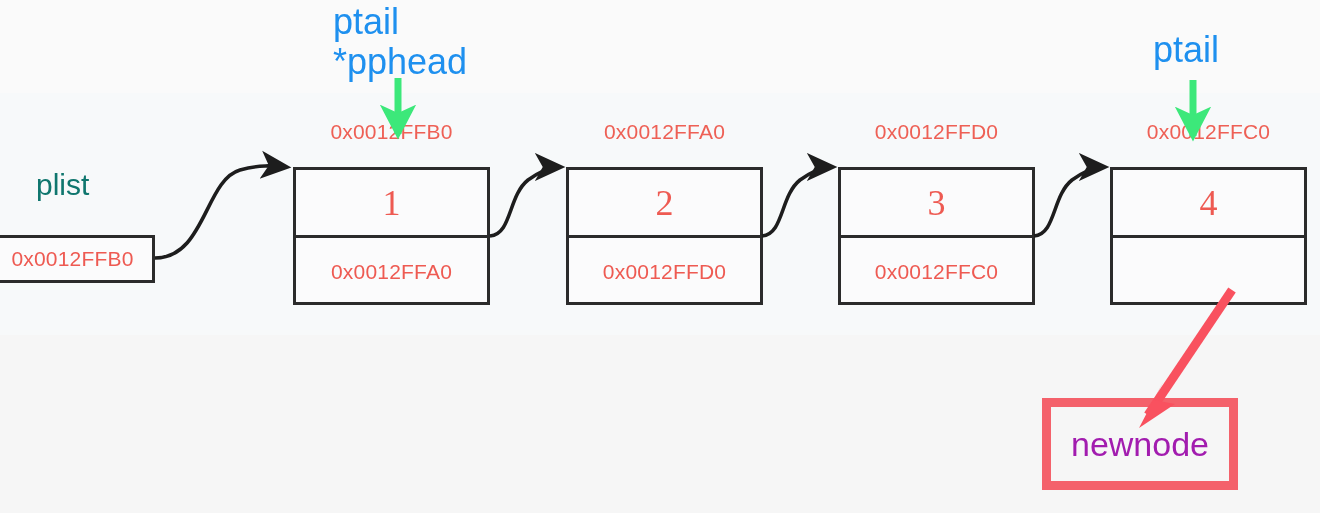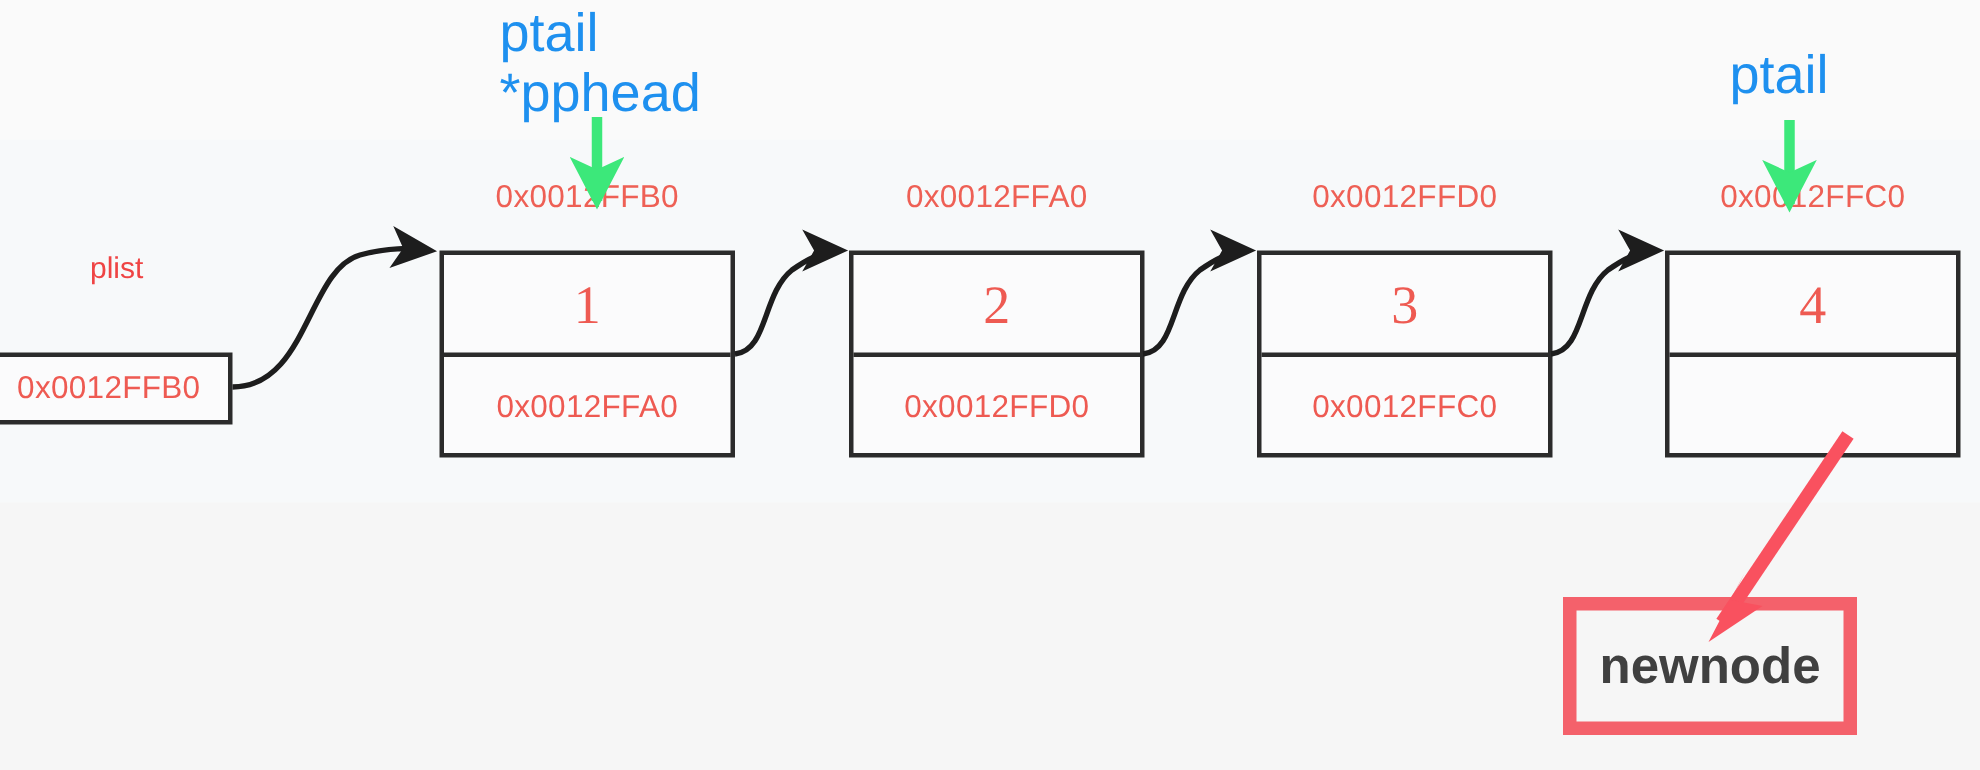--- a/index.html
+++ b/index.html
@@ -72,23 +72,22 @@
     font-size: 21px;
     letter-spacing: 0.2px;
     top: 120px;
   }
 
   
   #plist-name {
     position: absolute;
     left: 36px;
     top: 168px;
-    color: #ef4444;
-    font-size: 20px;
-    margin-left: 24px;
+    color: #0f766e;
+    font-size: 30px;
   }
   #plist-box {
     position: absolute;
     left: -10px;
     top: 235px;
     width: 165px;
     height: 48px;
     border: 3px solid #2b2b2b;
     box-sizing: border-box;
     background: #fbfbfc;
@@ -121,23 +120,22 @@
     width: 196px;
     height: 92px;
     border: 9px solid #f4616b;
     box-sizing: border-box;
     background: #f6f6f6;
     display: flex;
     align-items: center;
     justify-content: center;
   }
   #newnode-box span {
-    color: #404040;
+    color: #a21caf;
     font-size: 34px;
-    font-weight: bold;
   }
 
   
   #overlay {
     position: absolute;
     left: 0;
     top: 0;
     width: 1320px;
     height: 513px;
     pointer-events: none;

